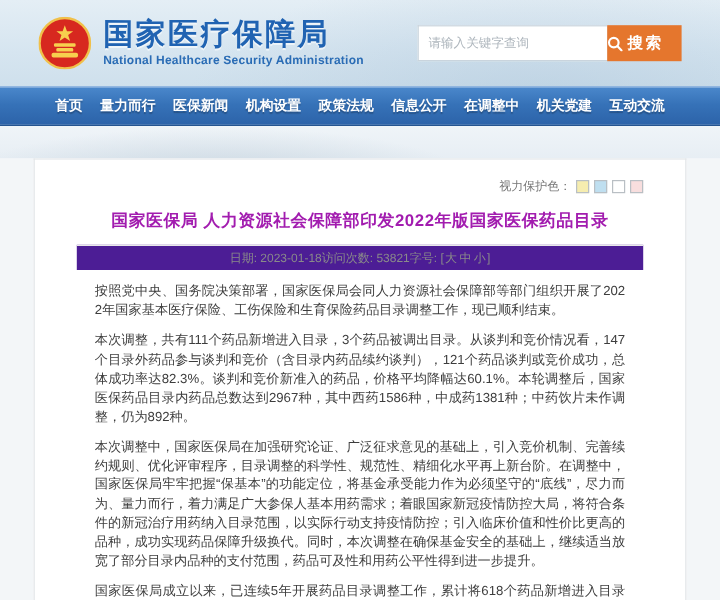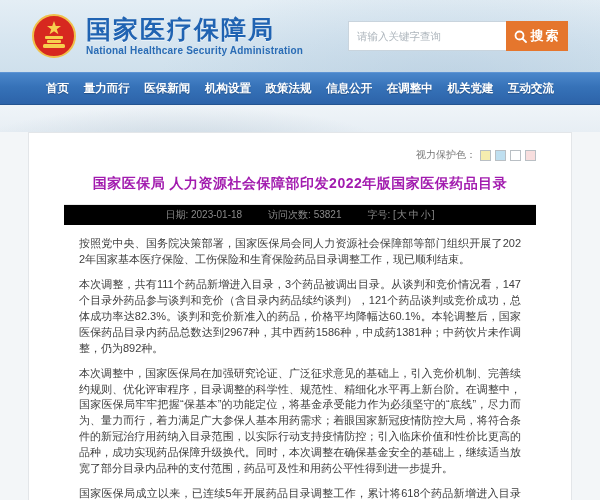--- a/index.html
+++ b/index.html
@@ -21,21 +21,21 @@
   .brand-text .en{ font-size:10px; font-weight:bold; color:#2a6cb5; letter-spacing:.2px; margin-top:2px; }
 
   .search-box{ display:flex; align-items:stretch; }
   .search-box input{
     width:158px; height:30px; border:1px solid #c9d4dd; border-right:none; background:#fff;
     font-size:10.5px; padding:0 8px; color:#333; outline:none;
   }
   .search-box input::placeholder{ color:#aeb6bd; }
   .search-btn{
     width:62px; height:30px; border:none; background:#e5762d; color:#fff; font-size:13px; font-weight:bold;
-    display:flex; align-items:center; justify-content:center; gap:4px; cursor:pointer; letter-spacing:2px;
+    display:flex; align-items:center; justify-content:flex-start; gap:4px; cursor:pointer; letter-spacing:2px;
   }
 
   
   .main-nav{
     height:33px; background:linear-gradient(180deg,#4a87cb 0%, #3672b8 45%, #2c63a9 100%);
     border-top:1px solid #5d94d4; border-bottom:1px solid #245490;
     display:flex; align-items:center; justify-content:space-between; padding:0 46px;
   }
   .main-nav .nav-item{
     color:#fff; font-size:11.5px; font-weight:bold; text-decoration:none; cursor:pointer;
@@ -62,22 +62,22 @@
 
   .eye-row{ display:flex; justify-content:flex-end; align-items:center; margin-top:6px; font-size:10px; color:#777; }
   .eye-row .swatch{
     width:11px; height:11px; border:1px solid #b9bfc4; margin-left:4px; display:inline-block; cursor:pointer;
   }
 
   .article-title{
     text-align:center; color:#a21caf; font-size:14px; font-weight:bold; margin:13px 0 11px; letter-spacing:.5px;
   }
   .meta-band{
-    background:#000000; border-top:1px solid #e9e9e9; height:21px;
-    display:flex; align-items:center; justify-content:center; gap:26px;
+    background:#4c1d95; border-top:1px solid #e9e9e9; height:21px;
+    display:flex; align-items:center; justify-content:center; 
     font-size:10px; color:#8a8a8a;
   }
   .meta-band .fs-opt{ cursor:pointer; color:#8a8a8a; margin:0 1px; }
 
   .article-body{ margin-top:11px; padding:0 15px; }
   .article-body p{
     font-size:11px; color:#3d3d3d; line-height:1.45; text-align:justify; margin-bottom:9px;
     word-break:break-all;
   }
 </style>

